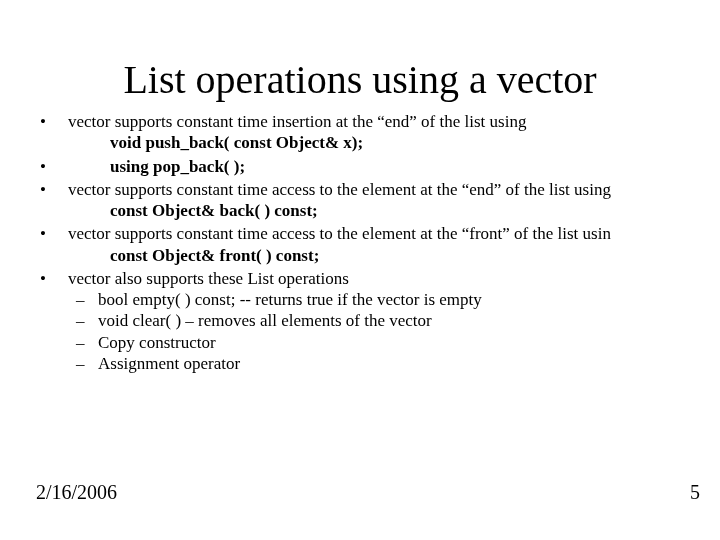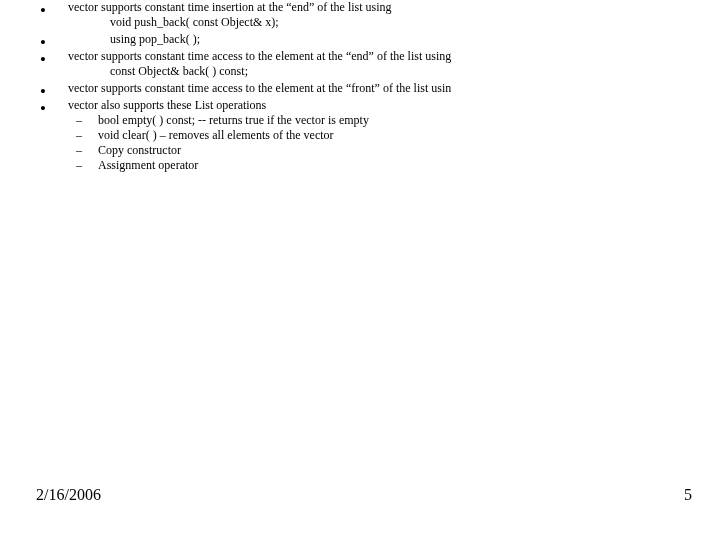--- a/index.html
+++ b/index.html
@@ -18,21 +18,21 @@
     box-sizing: border-box;
   }
   .title {
     font-size: 40px;
     text-align: center;
     padding-top: 56px;
     padding-bottom: 8px;
     font-weight: normal;
   }
   .content {
-    font-size: 12px;
+    font-size: 17px;
     line-height: 1.25;
     padding: 0 34px 0 34px;
   }
   .bulleted {
     list-style: none;
     margin: 0;
     padding: 0;
   }
   .bulleted > li {
     position: relative;
@@ -42,71 +42,74 @@
   .bulleted > li::before {
     content: "•";
     position: absolute;
     left: 6px;
     top: 0;
     font-size: 17px;
   }
   .indent {
     display: block;
     padding-left: 42px;
+    font-weight: bold;
   }
   .sublist {
     list-style: none;
     margin: 0;
     padding: 0;
   }
   .sublist > li {
     position: relative;
     padding-left: 30px;
   }
   .sublist > li::before {
     content: "–";
     position: absolute;
     left: 8px;
     top: 0;
   }
   .footer {
     position: absolute;
     bottom: 36px;
     left: 36px;
-    right: 28px;
+    right: 20px;
     display: flex;
     justify-content: space-between;
-    font-size: 16px;
+    font-size: 20px;
   }
 </style>
 </head>
 <body>
 
 <div class="slide">
 
+  <div class="title">List operations using a vector</div>
 
   <div class="content">
     <ul class="bulleted">
 
       <li>
         <span>vector supports constant time insertion at the “end” of the list using</span>
         <span class="indent">void push_back( const Object&amp; x);</span>
       </li>
 
       <li>
         <span class="indent">using pop_back( );</span>
       </li>
 
       <li>
         <span>vector supports constant time access to the element at the “end” of the list using</span>
         <span class="indent">const Object&amp; back( ) const;</span>
       </li>
 
       <li>
         <span>vector supports constant time access to the element at the “front” of the list usin</span>
+        <span class="indent">const Object&amp; front( ) const;</span>
       </li>
 
       <li>
         <span>vector also supports these List operations</span>
         <ul class="sublist">
           <li>bool empty( ) const; -- returns true if the vector is empty</li>
           <li>void clear( ) – removes all elements of the vector</li>
           <li>Copy constructor</li>
           <li>Assignment operator</li>
         </ul>

